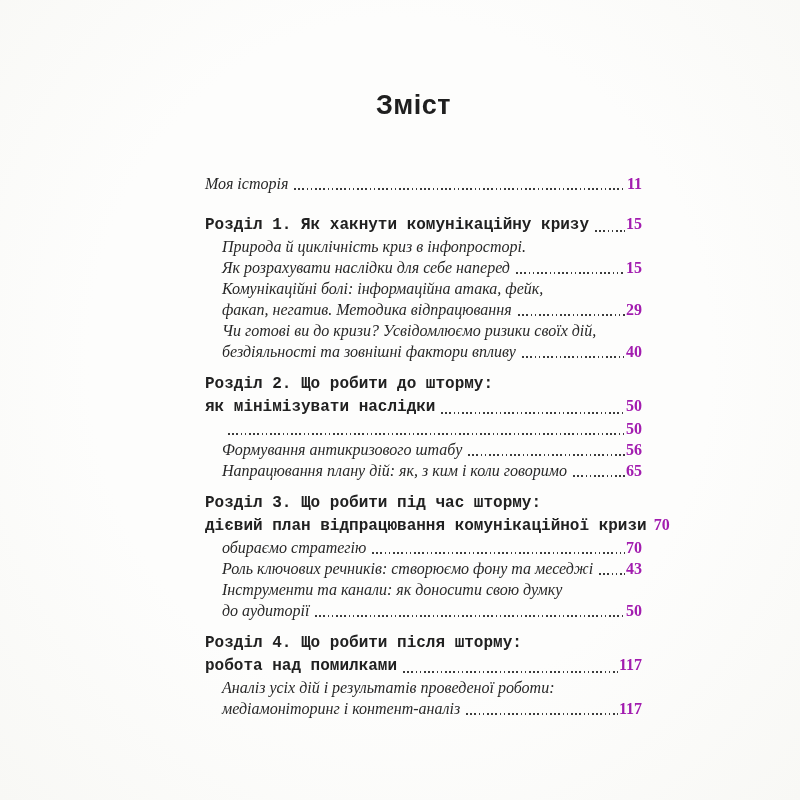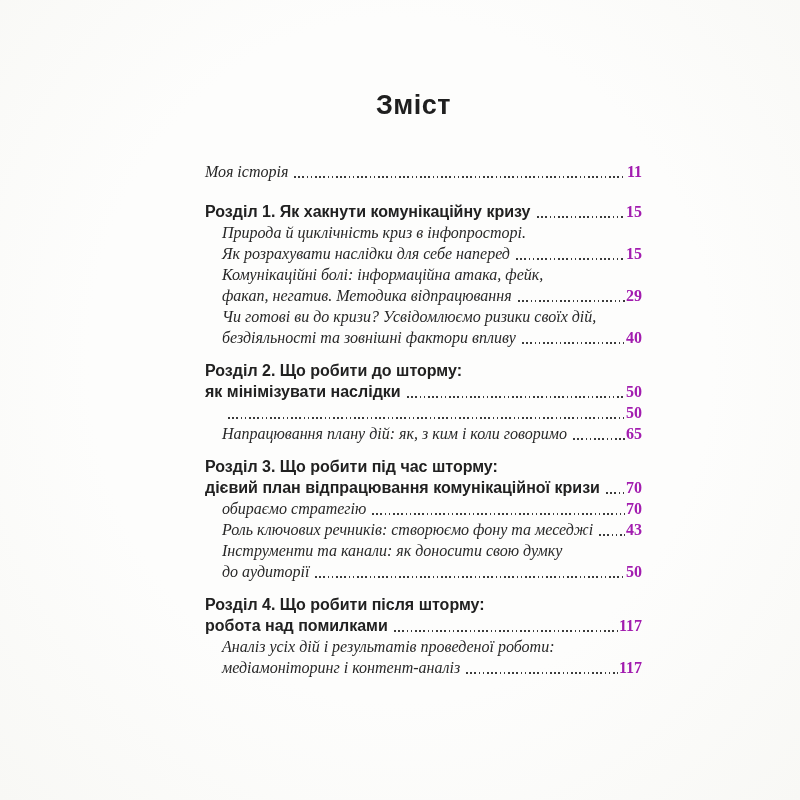--- a/index.html
+++ b/index.html
@@ -15,21 +15,21 @@
     color: #262626;
   }
   .page {
     position: absolute;
     left: 205px;
     top: 0;
     width: 437px;
     height: 800px;
   }
   .title {
-    margin: 91px 0 42px 0;
+    margin: 91px 0 54px 0;
     text-align: center;
     transform: translateX(-10px);
     font-family: "Liberation Sans", sans-serif;
     font-weight: 700;
     font-size: 27px;
     line-height: 28px;
     letter-spacing: 0.5px;
     color: #1f1f1f;
   }
   .section {
@@ -39,21 +39,21 @@
     margin-bottom: 19px;
     margin-top: 39px;
   }
   .row {
     display: flex;
     align-items: baseline;
     line-height: 21px;
     white-space: nowrap;
   }
   .row.chapter .label {
-    font-family: Liberation Sans, sans-serif;
+    font-family: Liberation Mono, monospace;
     font-weight: 700;
     font-style: normal;
     font-size: 16px;
     color: #212121;
   }
   .row.sub {
     padding-left: 17px;
   }
   .row.sub .label,
   .row.item-top .label {
@@ -127,20 +127,25 @@
         <div class="row chapter">
           <span class="label">як мінімізувати наслідки</span>
           <span class="leader"></span>
           <span class="pnum">50</span>
         </div>
         <div class="row sub">
           <span class="leader"></span>
           <span class="pnum">50</span>
         </div>
         <div class="row sub">
+          <span class="label">Формування антикризового штабу</span>
+          <span class="leader"></span>
+          <span class="pnum">56</span>
+        </div>
+        <div class="row sub">
           <span class="label">Напрацювання плану дій: як, з ким і коли говоримо</span>
           <span class="leader"></span>
           <span class="pnum">65</span>
         </div>
       </div>
       <div class="section">
         <div class="row chapter">
           <span class="label">Розділ 3. Що робити під час шторму:</span>
         </div>
         <div class="row chapter">

